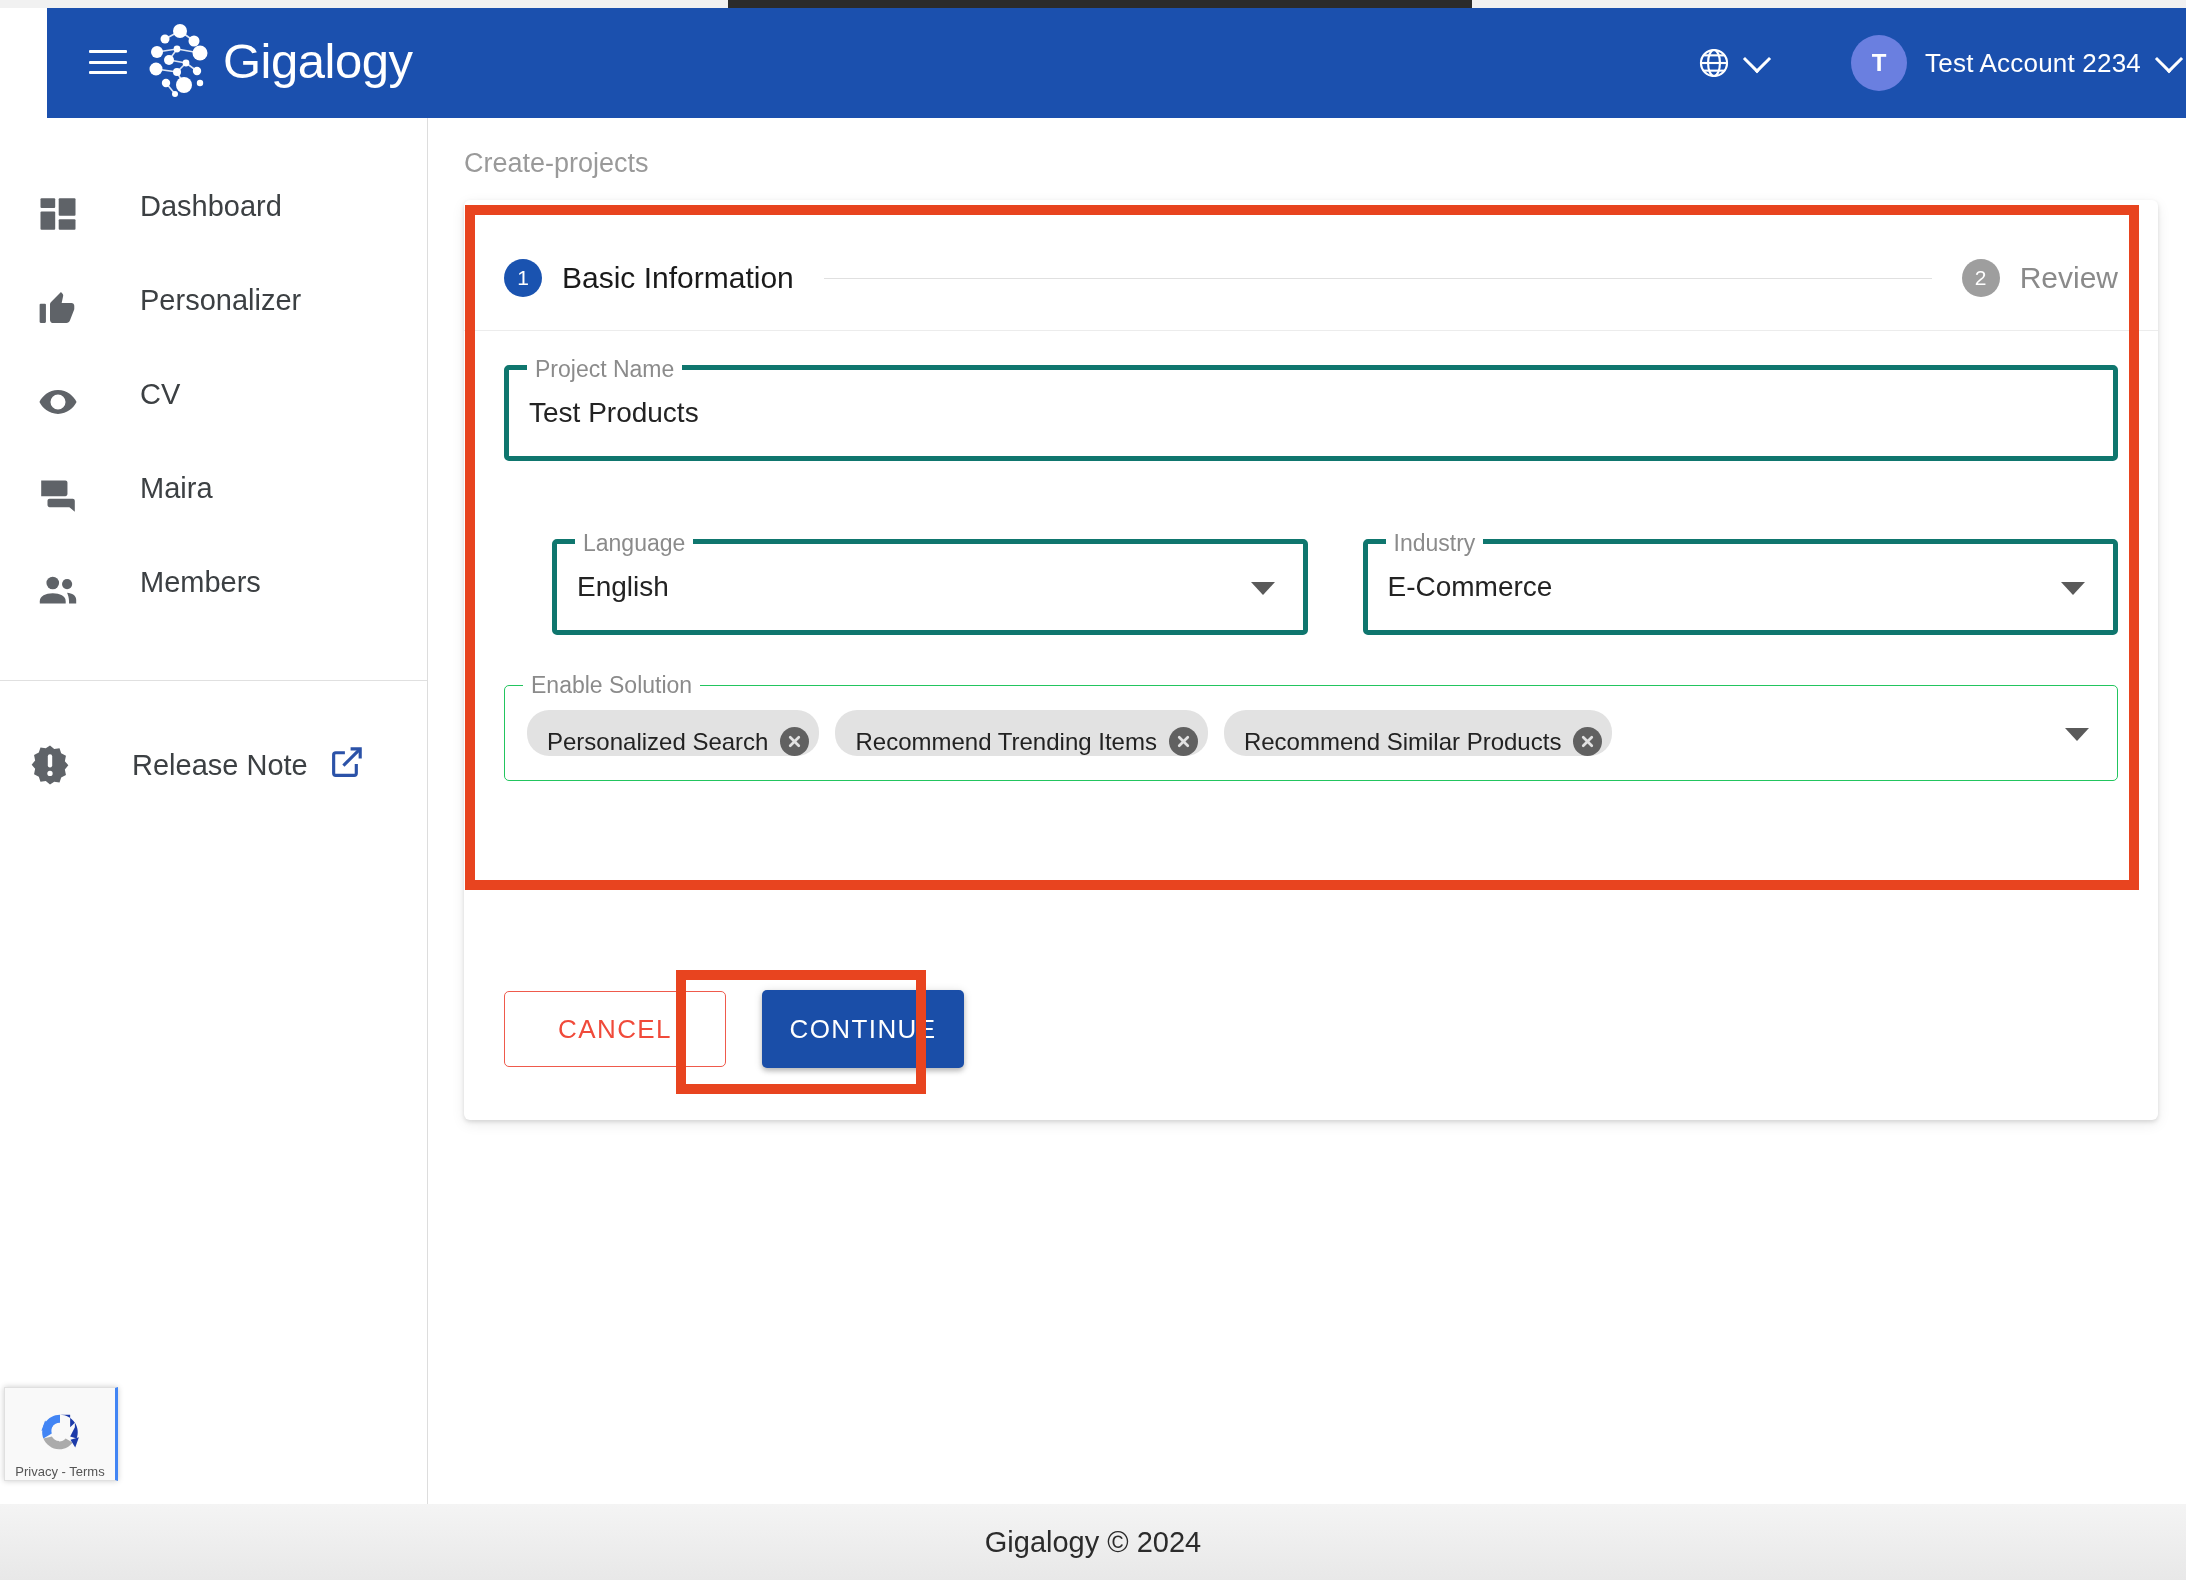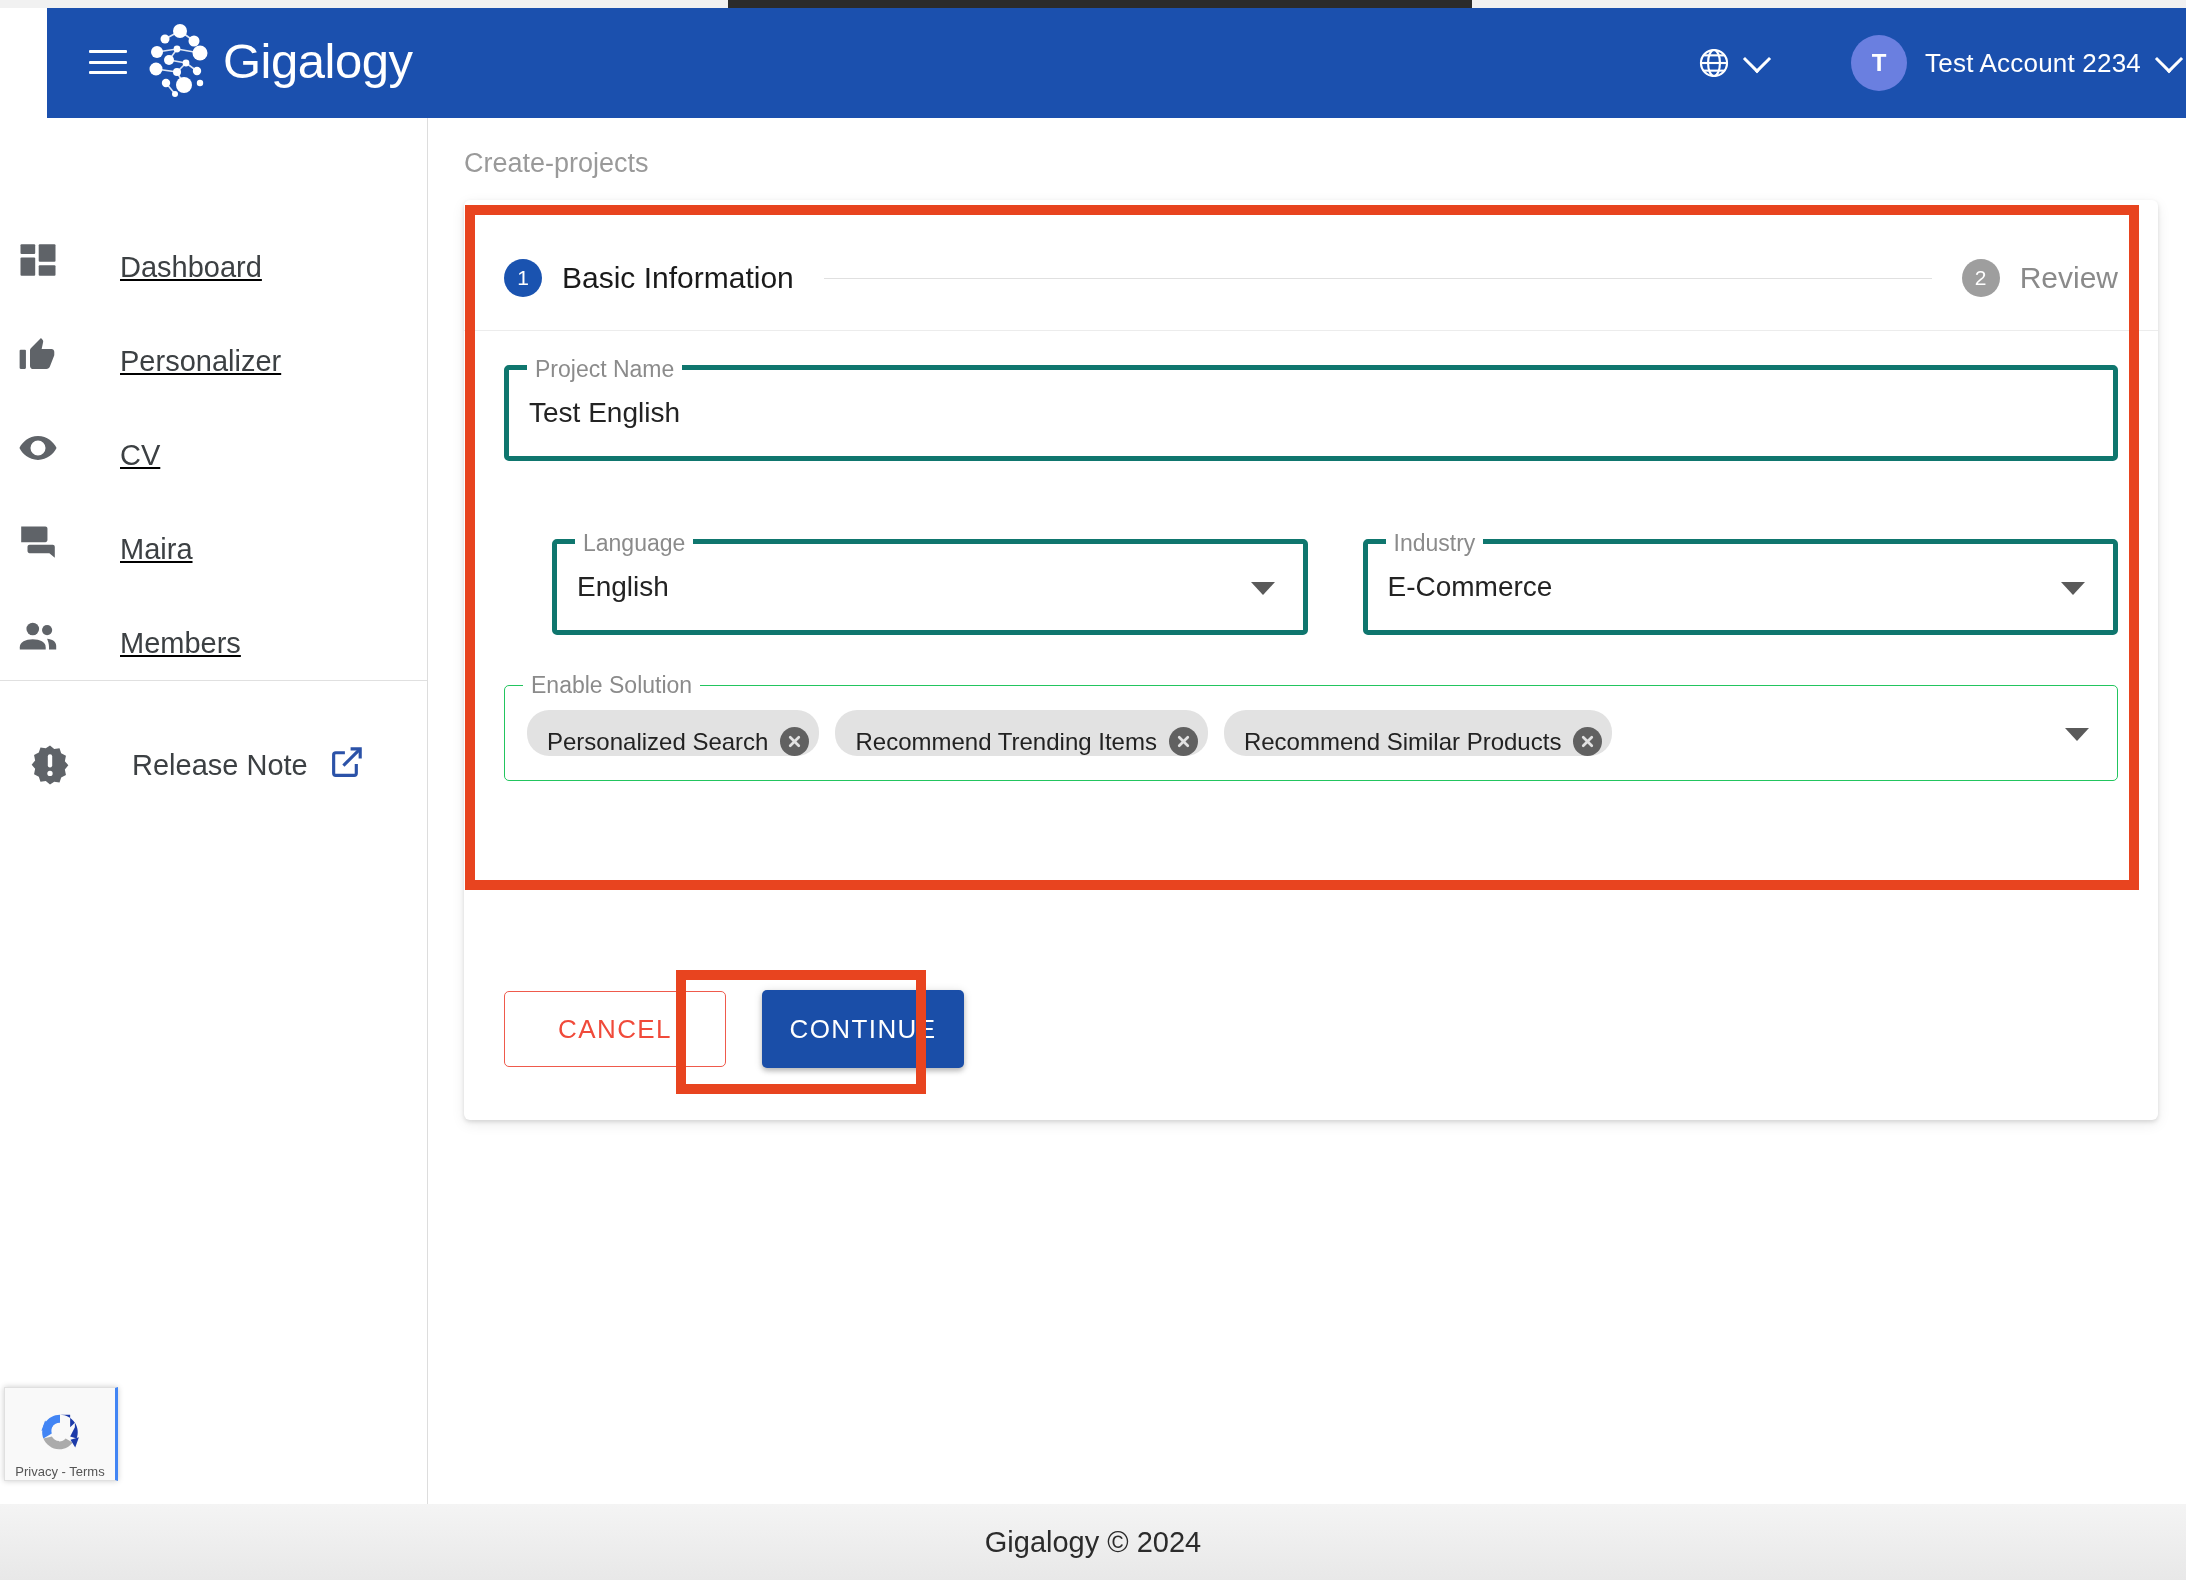--- a/index.html
+++ b/index.html
@@ -109,25 +109,24 @@
   
   .sidebar {
     position: absolute;
     top: 118px; left: 0;
     width: 428px; height: 1386px;
     background: #ffffff;
     border-right: 1px solid #dddddd;
   }
   .nav-group-1 { position: absolute; top: 72px; left: 0; width: 427px; }
   .nav-item {
-    display: flex; align-items: flex-end;
+    display: flex; align-items: flex-start;
     height: 94px;
-    padding-left: 8px;
-    cursor: pointer;
-    text-decoration: underline;
+    padding-left: 28px;
+    cursor: pointer;
   }
   .nav-icon {
     width: 60px; height: 48px;
     display: flex; align-items: center; justify-content: center;
     color: #5f6368;
     flex: 0 0 60px;
   }
   .nav-label {
     margin-left: 52px;
     font-size: 29px;
@@ -525,21 +524,21 @@
           <span class="step-circle inactive">2</span>
           <span class="step-label inactive">Review</span>
         </div>
       </div>
       <div class="stepper-rule"></div>
 
       <div class="form">
 
         <div class="field">
           <span class="field-legend">Project Name</span>
-          <span class="field-value">Test English</span>
+          <span class="field-value">Test Products</span>
         </div>
 
         <div class="row2">
           <div class="field">
             <span class="field-legend">Language</span>
             <span class="field-value">English</span>
             <span class="select-caret"></span>
           </div>
           <div class="field">
             <span class="field-legend">Industry</span>

